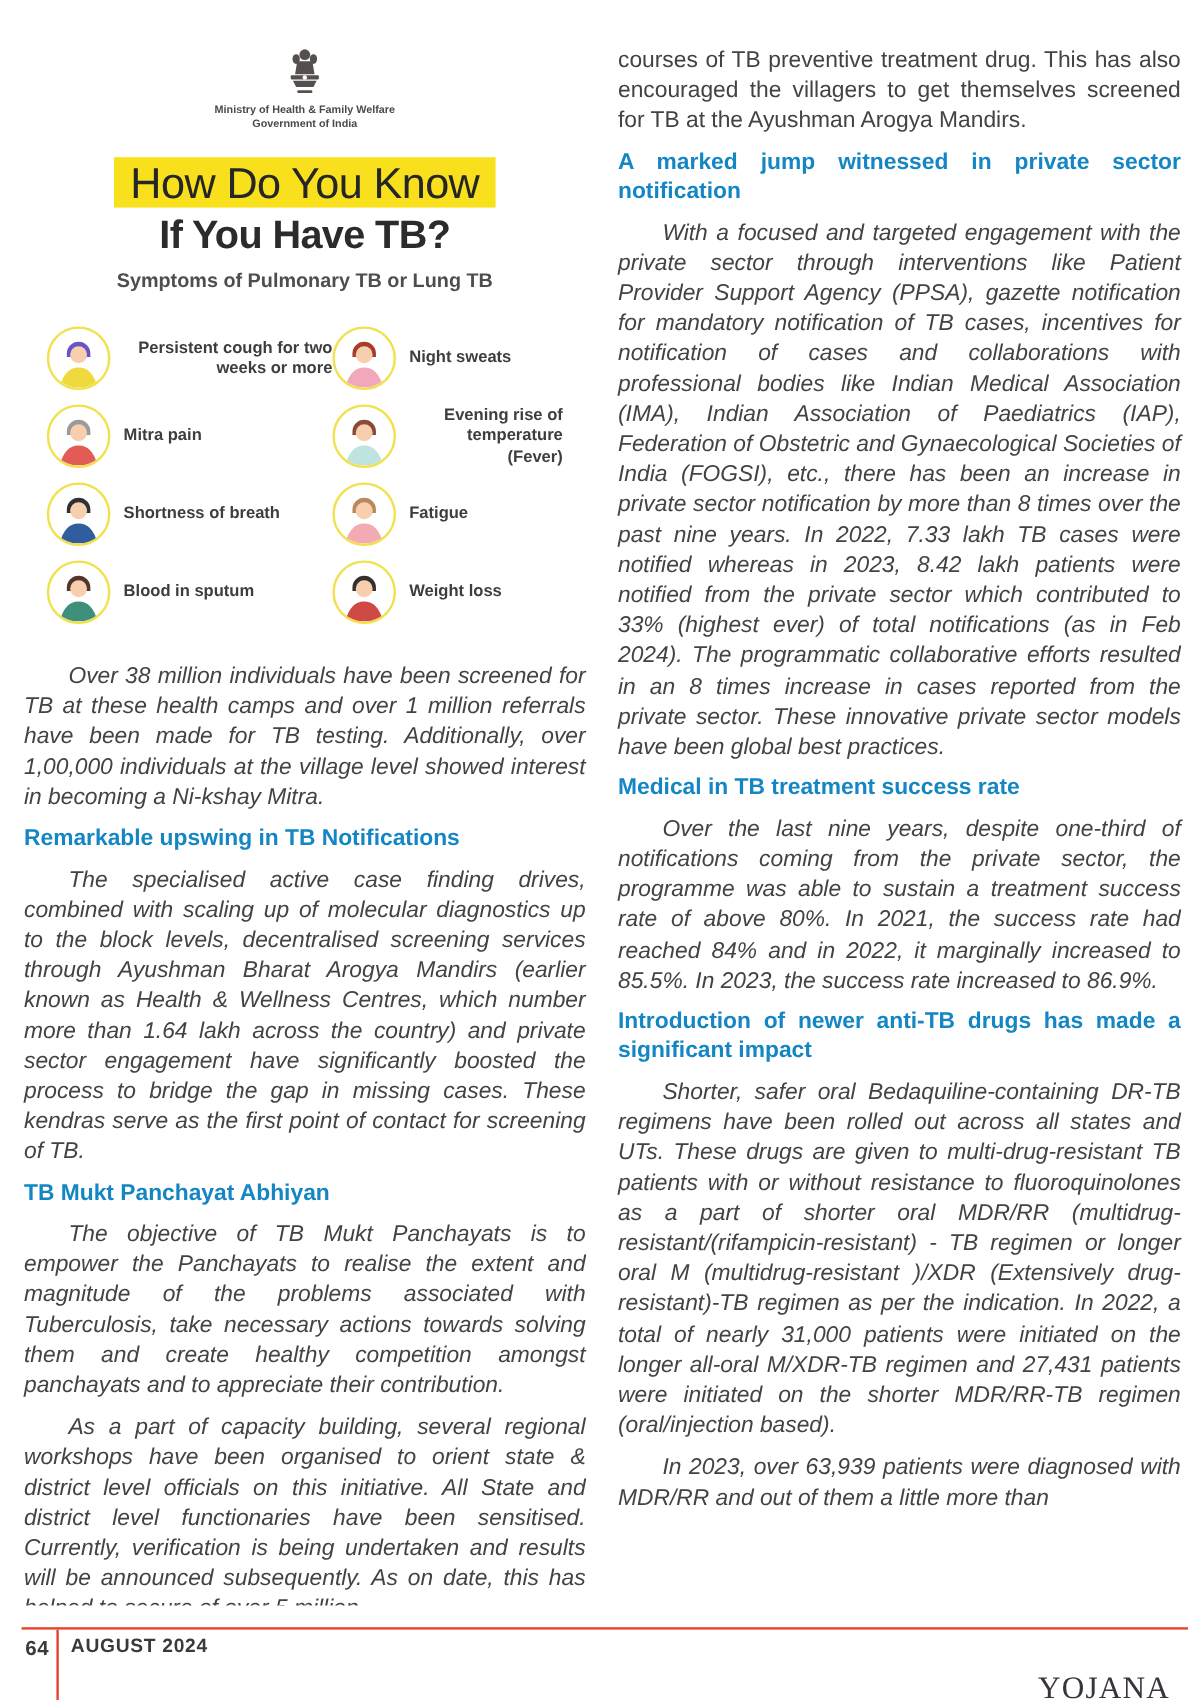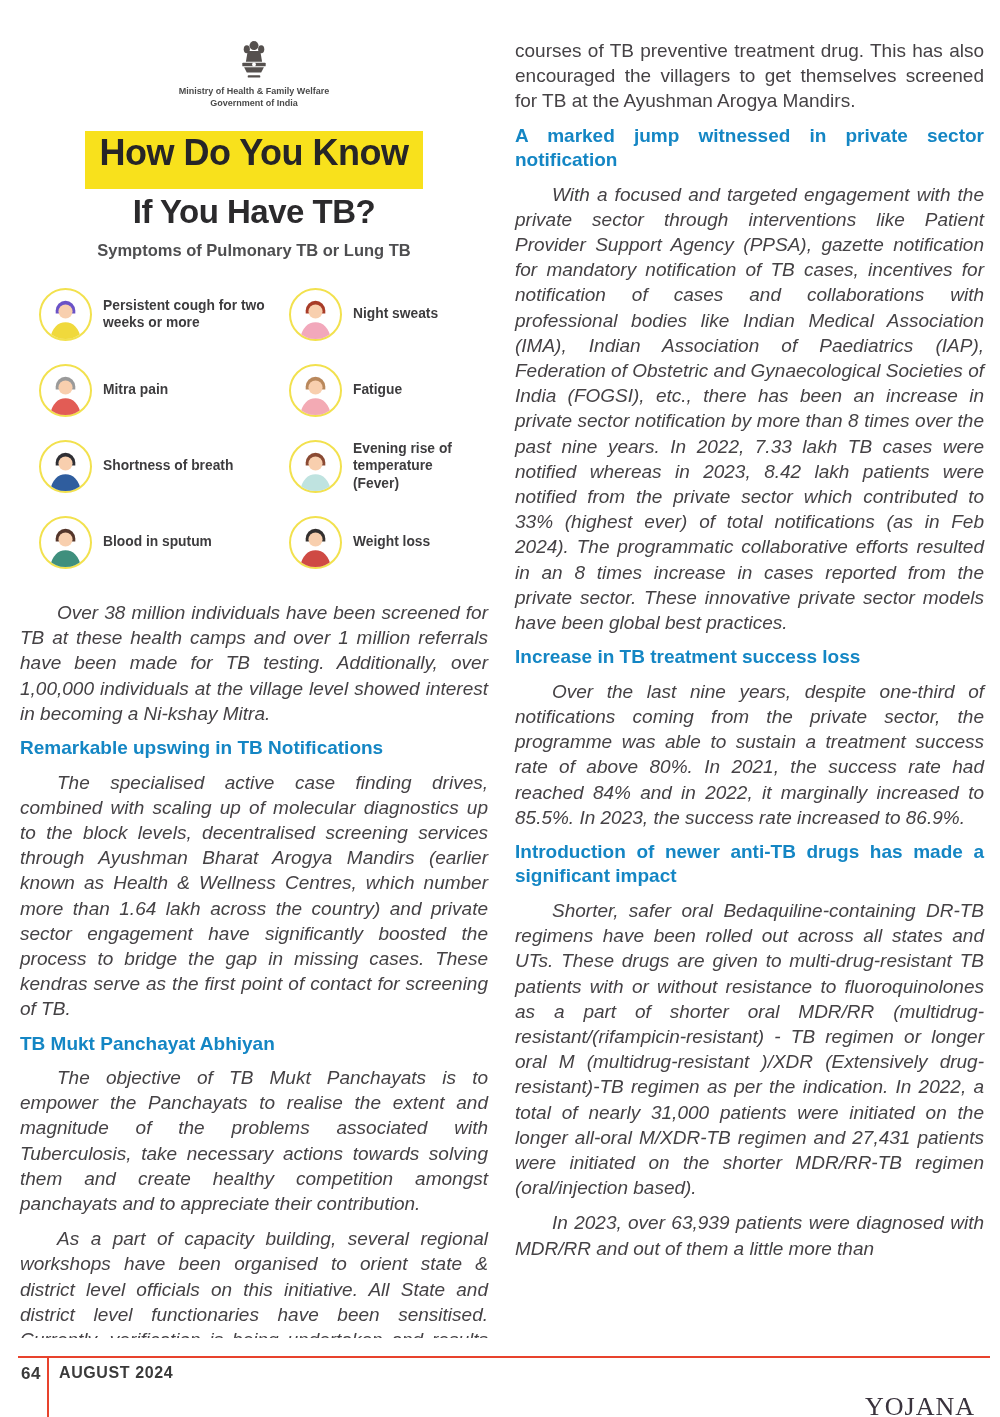--- a/index.html
+++ b/index.html
@@ -25,28 +25,28 @@
   }
 
   
   .infographic { width:430px; margin:0 auto 26px auto; text-align:center; }
   .emblem { display:flex; justify-content:center; margin-bottom:3px; }
   .emblem svg { width:36px; height:44px; fill:#55504e; }
   .ministry { font-size:9px; font-weight:700; color:#4a4a4a; line-height:12px; margin-bottom:22px; }
   .ig-title1-wrap { margin:0 0 4px 0; }
   .ig-title1 {
     display:inline-block; background:#f8e11c; color:#262527;
-    font-size:36px; font-weight:700; letter-spacing:-0.5px;
-    padding:2px 14px 16px 14px; line-height:40px;
+    font-size:36px; font-weight:400; letter-spacing:-0.5px;
+    padding:2px 14px 0 14px; line-height:40px;
   }
   .ig-title2 { font-size:33px; font-weight:800; color:#2b2a2c; letter-spacing:-0.5px; line-height:38px; margin-bottom:10px; }
   .ig-subtitle { font-size:16.5px; font-weight:600; color:#4e4e50; margin-bottom:22px; }
   .sym-grid {
     display:grid; grid-template-columns:238px 1fr; grid-auto-flow:column;
-    grid-template-rows:repeat(4,64px); row-gap:1px; text-align:left;gap:12px;
+    grid-template-rows:repeat(4,64px); row-gap:1px; text-align:right;
   }
   .sym-item { display:flex; align-items:center; gap:11px; }
   .sym-icon {
     width:53px; height:53px; border-radius:50%; border:2px solid #f2e14e;
     background:#fff; overflow:hidden; flex-shrink:0; box-sizing:border-box;
   }
   .sym-icon svg { width:100%; height:100%; display:block; }
   .sym-label { font-size:13.8px; line-height:17.5px; font-weight:600; color:#3d3c3e; }
 
   
@@ -149,37 +149,37 @@
                 <circle cx="25" cy="22" r="7.2" fill="#f8cfae"></circle>
                 <path d="M9 50 q4 -17 16 -17 t16 17 z" fill="#f2a8bb"></path>
               </svg>
             </div>
             <div class="sym-label">Night sweats</div>
           </div>
 
           <div class="sym-item">
             <div class="sym-icon">
               <svg viewBox="0 0 50 50">
+                <path d="M15 21 a10 10 0 0 1 20 0 v3 h-20 z" fill="#8a4a33"></path>
+                <circle cx="25" cy="22" r="7.2" fill="#f8cfae"></circle>
+                <path d="M9 50 q4 -17 16 -17 t16 17 z" fill="#bfe3e0"></path>
+              </svg>
+            </div>
+            <div class="sym-label">Evening rise of temperature (Fever)</div>
+          </div>
+
+          <div class="sym-item">
+            <div class="sym-icon">
+              <svg viewBox="0 0 50 50">
                 <path d="M15 21 a10 10 0 0 1 20 0 v3 h-20 z" fill="#b9885c"></path>
                 <circle cx="25" cy="22" r="7.2" fill="#f8cfae"></circle>
                 <path d="M9 50 q4 -17 16 -17 t16 17 z" fill="#f3aab4"></path>
               </svg>
             </div>
             <div class="sym-label">Fatigue</div>
-          </div>
-
-          <div class="sym-item">
-            <div class="sym-icon">
-              <svg viewBox="0 0 50 50">
-                <path d="M15 21 a10 10 0 0 1 20 0 v3 h-20 z" fill="#8a4a33"></path>
-                <circle cx="25" cy="22" r="7.2" fill="#f8cfae"></circle>
-                <path d="M9 50 q4 -17 16 -17 t16 17 z" fill="#bfe3e0"></path>
-              </svg>
-            </div>
-            <div class="sym-label">Evening rise of temperature (Fever)</div>
           </div>
 
           <div class="sym-item">
             <div class="sym-icon">
               <svg viewBox="0 0 50 50">
                 <path d="M15 21 a10 10 0 0 1 20 0 v3 h-20 z" fill="#33302f"></path>
                 <circle cx="25" cy="22" r="7.2" fill="#f8cfae"></circle>
                 <path d="M9 50 q4 -17 16 -17 t16 17 z" fill="#cf4a44"></path>
               </svg>
             </div>
@@ -194,21 +194,21 @@
       <p class="body indent">The specialised active case finding drives, combined with scaling up of molecular diagnostics up to the block levels, decentralised screening services through Ayushman Bharat Arogya Mandirs (earlier known as Health &amp; Wellness Centres, which number more than 1.64 lakh across the country) and private sector engagement have significantly boosted the process to bridge the gap in missing cases. These kendras serve as the first point of contact for screening of TB.</p>
       <h3 class="heading">TB Mukt Panchayat Abhiyan</h3>
       <p class="body indent">The objective of TB Mukt Panchayats is to empower the Panchayats to realise the extent and magnitude of the problems associated with Tuberculosis, take necessary actions towards solving them and create healthy competition amongst panchayats and to appreciate their contribution.</p>
       <p class="body indent">As a part of capacity building, several regional workshops have been organised to orient state &amp; district level officials on this initiative. All State and district level functionaries have been sensitised. Currently, verification is being undertaken and results will be announced subsequently. As on date, this has helped to secure of over 5 million</p>
     </div>
 
     <div class="col right">
       <p class="body">courses of TB preventive treatment drug. This has also encouraged the villagers to get themselves screened for TB at the Ayushman Arogya Mandirs.</p>
       <h3 class="heading">A marked jump witnessed in private sector notification</h3>
       <p class="body indent">With a focused and targeted engagement with the private sector through interventions like Patient Provider Support Agency (PPSA), gazette notification for mandatory notification of TB cases, incentives for notification of cases and collaborations with professional bodies like Indian Medical Association (IMA), Indian Association of Paediatrics (IAP), Federation of Obstetric and Gynaecological Societies of India (FOGSI), etc., there has been an increase in private sector notification by more than 8 times over the past nine years. In 2022, 7.33 lakh TB cases were notified whereas in 2023, 8.42 lakh patients were notified from the private sector which contributed to 33% (highest ever) of total notifications (as in Feb 2024). The programmatic collaborative efforts resulted in an 8 times increase in cases reported from the private sector. These innovative private sector models have been global best practices.</p>
-      <h3 class="heading">Increase in TB treatment success loss</h3>
+      <h3 class="heading">Medical in TB treatment success rate</h3>
       <p class="body indent">Over the last nine years, despite one-third of notifications coming from the private sector, the programme was able to sustain a treatment success rate of above 80%. In 2021, the success rate had reached 84% and in 2022, it marginally increased to 85.5%. In 2023, the success rate increased to 86.9%.</p>
       <h3 class="heading">Introduction of newer anti-TB drugs has made a significant impact</h3>
       <p class="body indent">Shorter, safer oral Bedaquiline-containing DR-TB regimens have been rolled out across all states and UTs. These drugs are given to multi-drug-resistant TB patients with or without resistance to fluoroquinolones as a part of shorter oral MDR/RR (multidrug-resistant/(rifampicin-resistant) - TB regimen or longer oral M (multidrug-resistant )/XDR (Extensively drug-resistant)-TB regimen as per the indication. In 2022, a total of nearly 31,000 patients were initiated on the longer all-oral M/XDR-TB regimen and 27,431 patients were initiated on the shorter MDR/RR-TB regimen (oral/injection based).</p>
       <p class="body indent">In 2023, over 63,939 patients were diagnosed with MDR/RR and out of them a little more than</p>
     </div>
   </div>
 
   <div class="footer-rule"></div>
   <div class="footer-divider"></div>
   <div class="footer-page-number">64</div>

